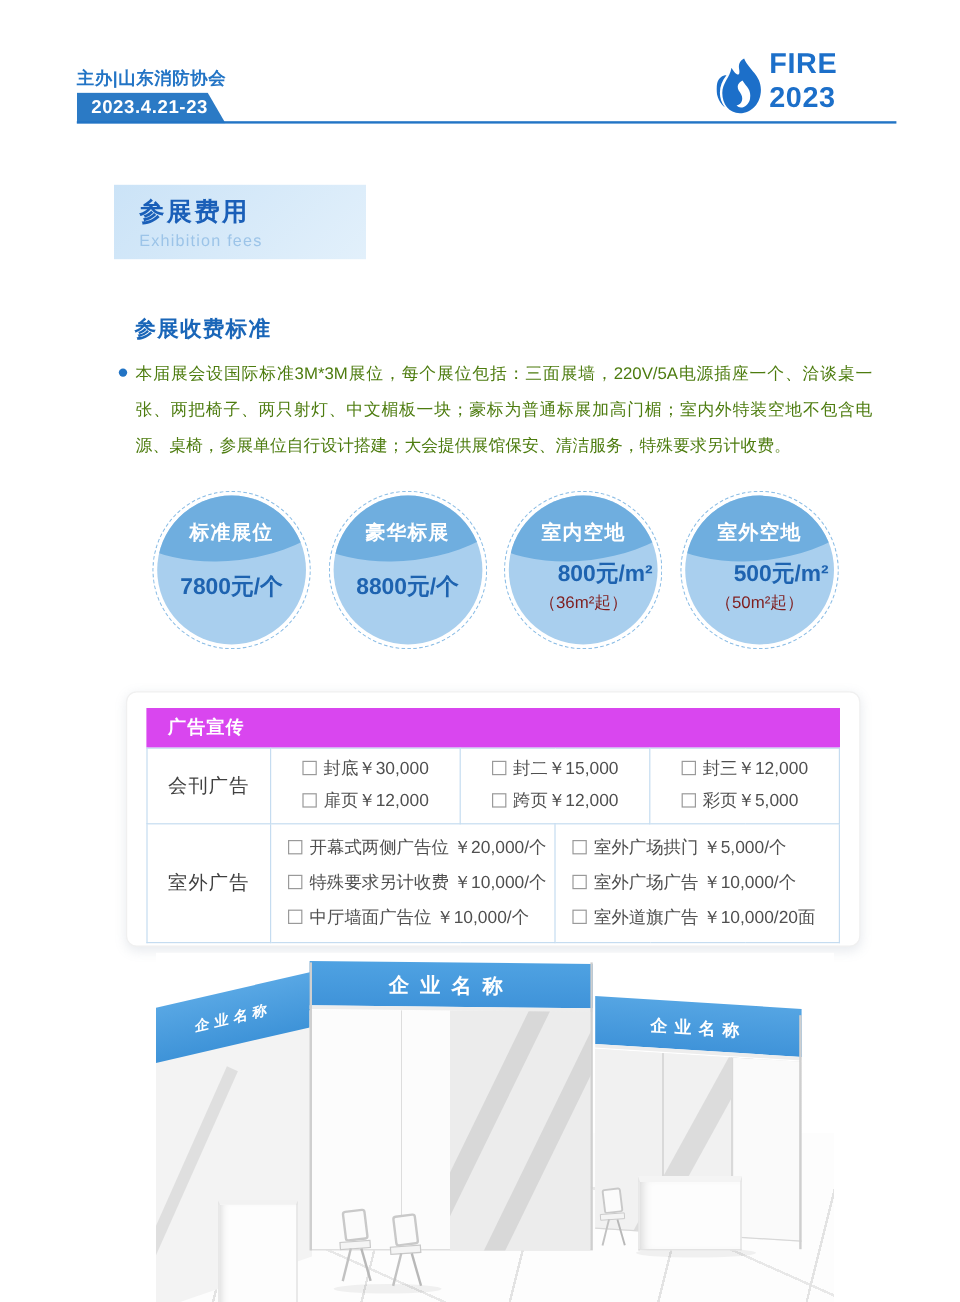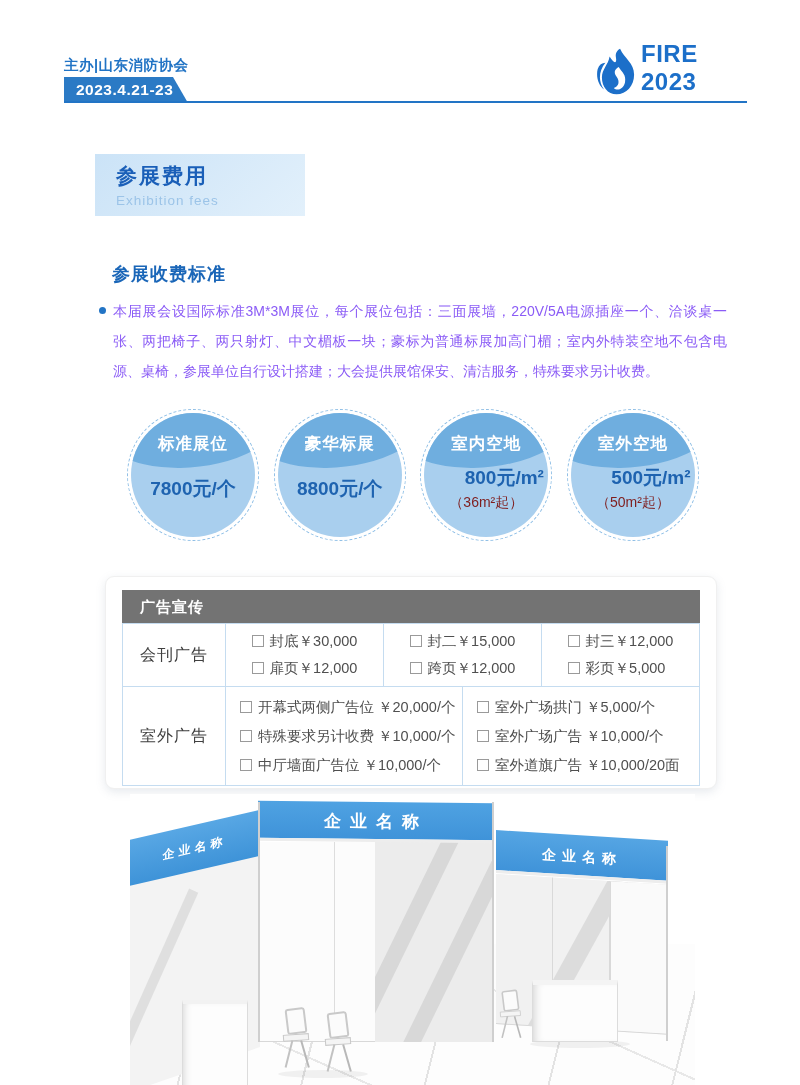--- a/index.html
+++ b/index.html
@@ -20,21 +20,21 @@
   
   .title-block { position:absolute; left:95px; top:150px; width:210px; height:62px;
     background:linear-gradient(135deg,#CBE3F7 0%,#E2F0FB 100%); padding:8px 0 0 21px; }
   .title-cn { font-size:21px; font-weight:700; color:#1A5FB8; letter-spacing:2px; }
   .title-en { font-size:13.5px; color:#9CC4E8; margin-top:3px; letter-spacing:1px; }
 
   
   .section-heading { position:absolute; left:112px; top:258px; font-size:18px; font-weight:700; color:#1A66B8; letter-spacing:1px; }
   .bullet-dot { position:absolute; left:99px; top:303px; width:7px; height:7px; border-radius:50%; background:#2274C5; }
   .bullet-text { position:absolute; left:113px; top:292px; width:614px; font-size:14px; line-height:30px;
-    color:#8b5cf6; text-align:justify; }
+    color:#4d7c0f; text-align:justify; }
 
   
   .circles { position:absolute; left:127px; top:405px; width:572px; display:flex; justify-content:space-between; }
   .circle-outer { width:132px; height:132px; border:1px dashed #8FBFE6; border-radius:50%; padding:3px; }
   .circle { position:relative; width:124px; height:124px; border-radius:50%; background:#A9CFEE; overflow:hidden; }
   .circle-cap { position:absolute; left:-30%; top:-44%; width:160%; height:88%; background:#6FAEDF;
     border-radius:50%; transform:rotate(-7deg); }
   .circle-title { position:absolute; top:20px; left:0; width:100%; text-align:center; color:#ffffff;
     font-size:16.5px; font-weight:700; letter-spacing:1px; z-index:2; }
   .circle-price { position:absolute; left:0; width:100%; text-align:center; color:#1E63B0;
@@ -42,21 +42,21 @@
   .circle-note { position:absolute; left:0; width:100%; text-align:center; color:#7f1d1d;
     font-size:14px; z-index:2; }
   .circle-note:empty { display:none; }
   .circle-outer:nth-child(-n+2) .circle-price { top:63px; }
   .circle-outer:nth-child(n+3) .circle-price { top:52px;padding-left:36px; }
   .circle-outer:nth-child(n+3) .circle-note { top:81px; }
 
   
   .ad-card { position:absolute; left:105px; top:572px; width:612px; height:213px; background:#fff;
     border:1px solid #F0F0F0; border-radius:9px; box-shadow:0 3px 10px rgba(120,140,160,0.18); padding:13px 16px; }
-  .ad-header { height:33px; background:#737373; color:#fff; font-size:15px; font-weight:700;
+  .ad-header { height:33px; background:#d946ef; color:#fff; font-size:15px; font-weight:700;
     line-height:33px; padding-left:18px; letter-spacing:1px; }
   .ad-table { width:100%; border-collapse:collapse; table-layout:fixed; }
   .ad-table td { border:1px solid #C5DCF0; vertical-align:middle; }
   .ad-table .label-cell { text-align:center; color:#404040; font-size:16px; letter-spacing:1px; }
   .row-publication { height:63px; }
   .row-outdoor { height:99px; }
   .cell-center { text-align:center; }
   .cell-left { padding-left:14px; }
   .item-group { display:inline-block; text-align:left; }
   .item { font-size:14.5px; color:#4F4F4F; line-height:27px; white-space:nowrap; }

